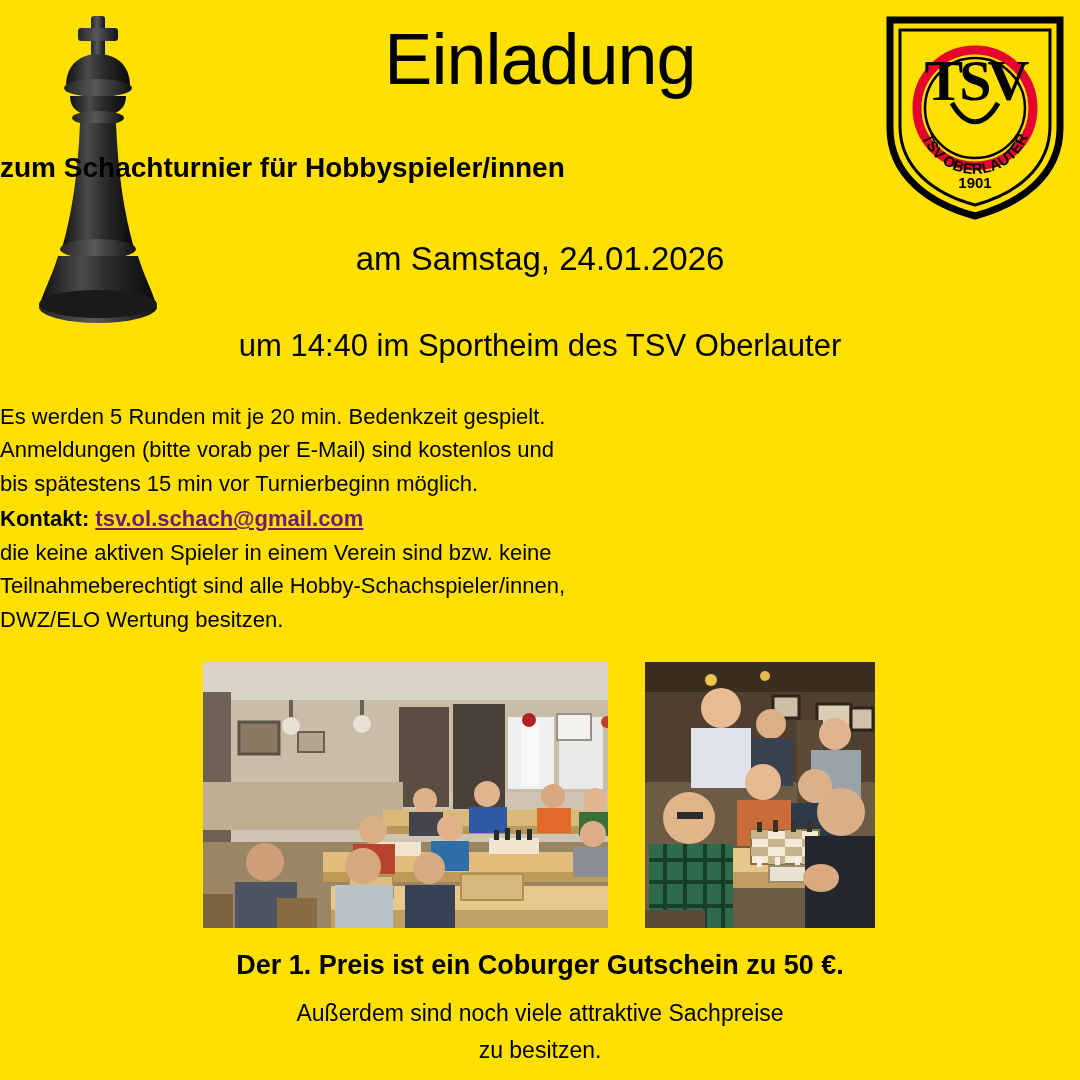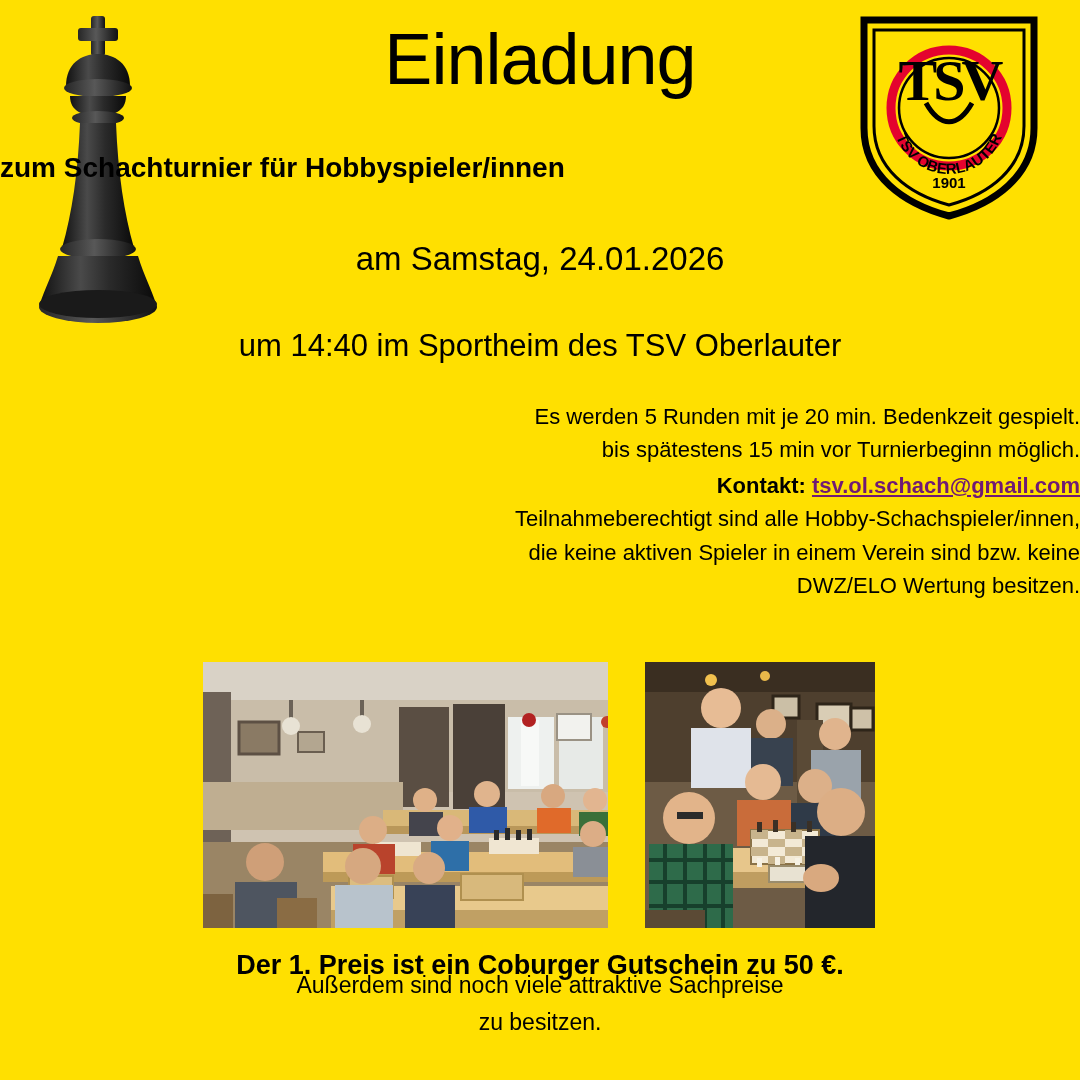--- a/index.html
+++ b/index.html
@@ -22,21 +22,21 @@
     left: 18px;
     top: 8px;
     width: 160px;
     height: 320px;
   }
   .king-wrap svg { display: block; }
 
   
   .logo-wrap {
     position: absolute;
-    right: 36px;
+    right: 10px;
     top: 8px;
     width: 190px;
     height: 215px;
   }
   .logo-wrap svg { display: block; }
 
   
   .headline {
     position: absolute;
     left: 0;
@@ -71,21 +71,21 @@
     text-align: center;
     font-size: 31px;
     font-weight: normal;
   }
 
   
   .details {
     position: absolute;
     left: 0; right: 0;
     top: 400px;
-    text-align: right;
+    text-align: left;
     font-size: 22px;
     line-height: 1.52;
   }
   .details .line { display: block; }
   .contact-line {
     display: block;
     font-weight: bold;
     margin-top: 2px;
   }
   .contact-line a,
@@ -126,21 +126,21 @@
     position: absolute;
     left: 0; right: 0;
     top: 950px;
     text-align: center;
     font-size: 27px;
     font-weight: bold;
   }
   .prize-sub {
     position: absolute;
     left: 0; right: 0;
-    top: 967px;
+    top: 995px;
     text-align: center;
     font-size: 23px;
     line-height: 1.6;
   }
   .prize-sub .line { display: block; }
 </style>
 </head>
 <body>
 
 <div class="king-wrap">
@@ -197,27 +197,28 @@
   </svg>
 </div>
 
 <div class="headline">Einladung</div>
 <div class="subhead">zum Schachturnier für Hobbyspieler/innen</div>
 <div class="when">am Samstag, 24.01.2026</div>
 <div class="where">um 14:40 im Sportheim des TSV Oberlauter</div>
 
 <div class="details">
   <span class="line">Es werden 5 Runden mit je 20 min. Bedenkzeit gespielt.</span>
+  <span class="line">Anmeldungen (bitte vorab per E-Mail) sind kostenlos und</span>
   <span class="line">bis spätestens 15 min vor Turnierbeginn möglich.</span>
   <span class="contact-line">
     <span>Kontakt:</span>
     <span class="contact-mail">tsv.ol.schach@gmail.com</span>
   </span>
+  <span class="line">die keine aktiven Spieler in einem Verein sind bzw. keine</span>
   <span class="line">Teilnahmeberechtigt sind alle Hobby-Schachspieler/innen,</span>
-  <span class="line">die keine aktiven Spieler in einem Verein sind bzw. keine</span>
   <span class="line">DWZ/ELO Wertung besitzen.</span>
 </div>
 
 <div class="photos">
 
   <div class="photo photo-left">
     <svg viewBox="0 0 405 266" width="405" height="266" aria-hidden="true">
 
       <rect x="0" y="0" width="405" height="266" fill="#cfc3b1"></rect>
       <rect x="0" y="0" width="405" height="38" fill="#d9d2c6"></rect>

